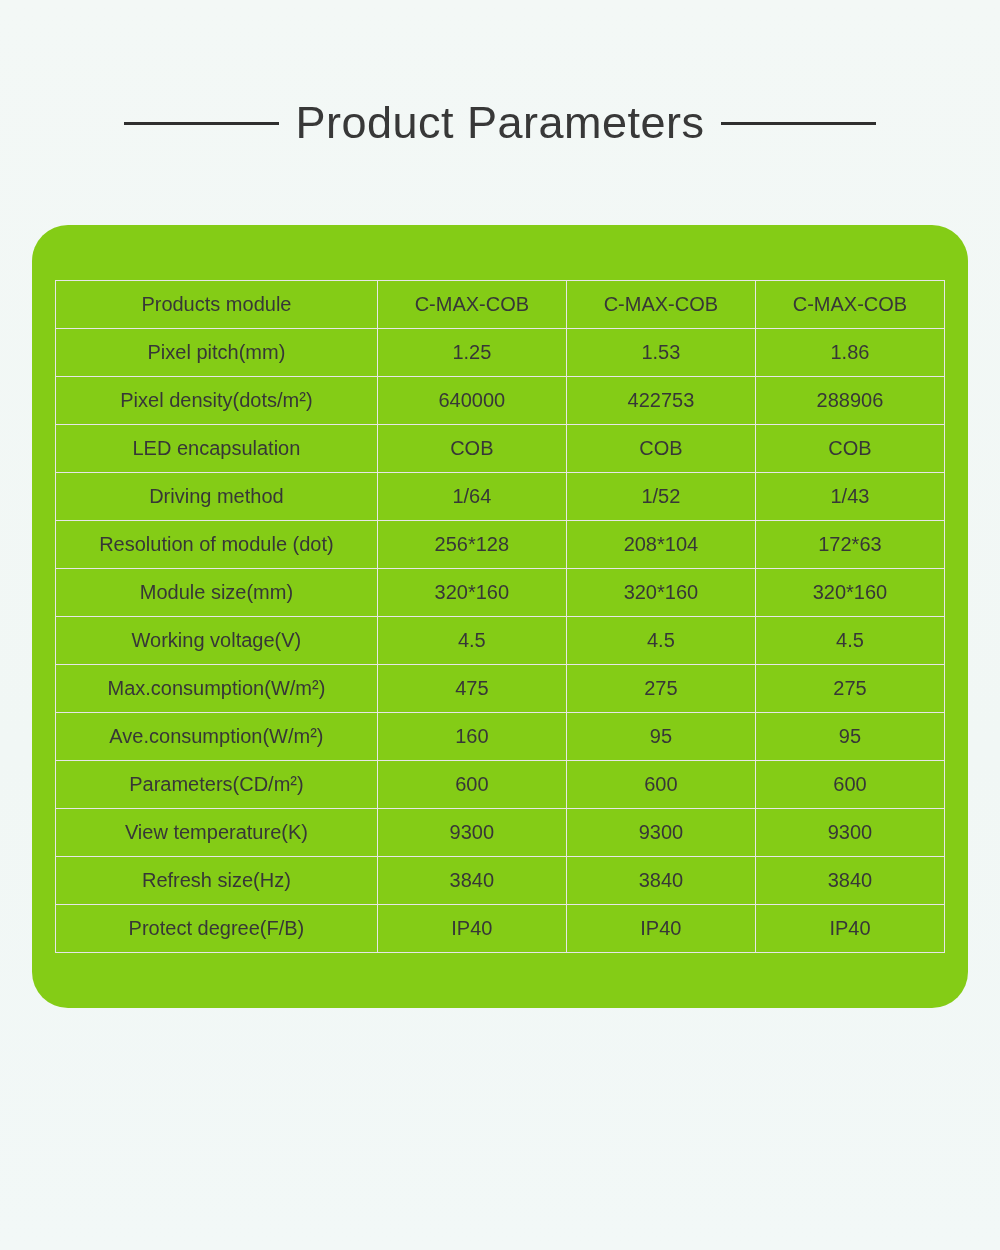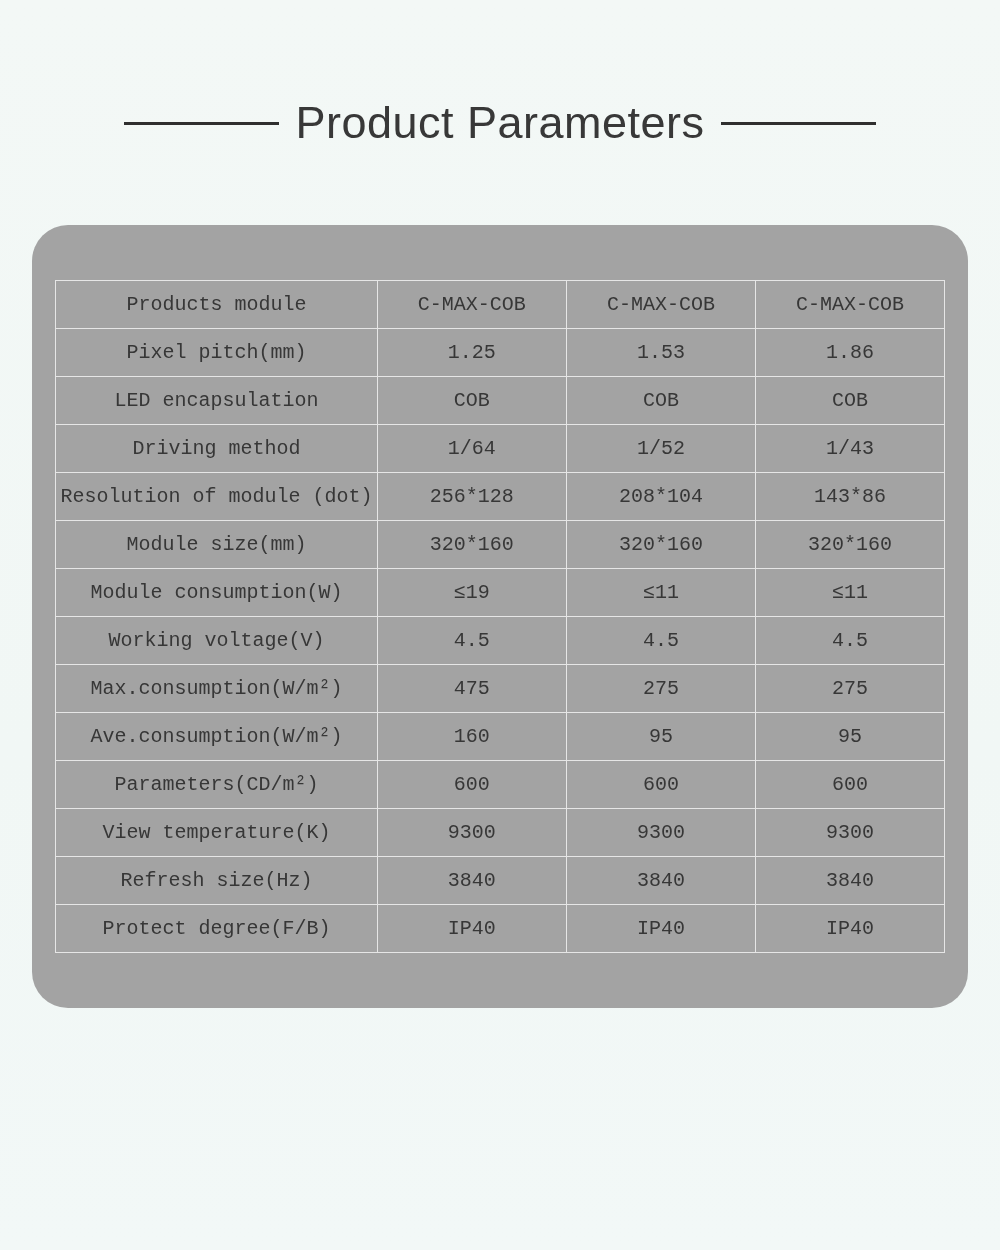--- a/index.html
+++ b/index.html
@@ -31,24 +31,23 @@
     line-height: 52px;
     font-weight: 400;
     color: #383838;
     letter-spacing: 0.5px;
     white-space: nowrap;
   }
   .spec-card {
     box-sizing: border-box;
     width: 936px;
     margin: 76px auto 0 auto;
-    background: #a3a3a3;
+    background: #84cc16;
     border-radius: 36px;
     padding: 55px 23px 55px 23px;
-    font-family: Liberation Mono, monospace;
   }
   table.spec-table {
     width: 100%;
     border-collapse: collapse;
     table-layout: fixed;
   }
   .spec-table td {
     height: 48px;
     box-sizing: border-box;
     border: 1px solid #e6e6e6;
@@ -87,48 +86,48 @@
           <td>C-MAX-COB</td>
           <td>C-MAX-COB</td>
         </tr>
         <tr>
           <td>Pixel pitch(mm)</td>
           <td>1.25</td>
           <td>1.53</td>
           <td>1.86</td>
         </tr>
         <tr>
+          <td>Pixel density(dots/m²)</td>
+          <td>640000</td>
+          <td>422753</td>
+          <td>288906</td>
+        </tr>
+        <tr>
           <td>LED encapsulation</td>
           <td>COB</td>
           <td>COB</td>
           <td>COB</td>
         </tr>
         <tr>
           <td>Driving method</td>
           <td>1/64</td>
           <td>1/52</td>
           <td>1/43</td>
         </tr>
         <tr>
           <td>Resolution of module (dot)</td>
           <td>256*128</td>
           <td>208*104</td>
-          <td>143*86</td>
+          <td>172*63</td>
         </tr>
         <tr>
           <td>Module size(mm)</td>
           <td>320*160</td>
           <td>320*160</td>
           <td>320*160</td>
-        </tr>
-        <tr>
-          <td>Module consumption(W)</td>
-          <td>≤19</td>
-          <td>≤11</td>
-          <td>≤11</td>
         </tr>
         <tr>
           <td>Working voltage(V)</td>
           <td>4.5</td>
           <td>4.5</td>
           <td>4.5</td>
         </tr>
         <tr>
           <td>Max.consumption(W/m²)</td>
           <td>475</td>

